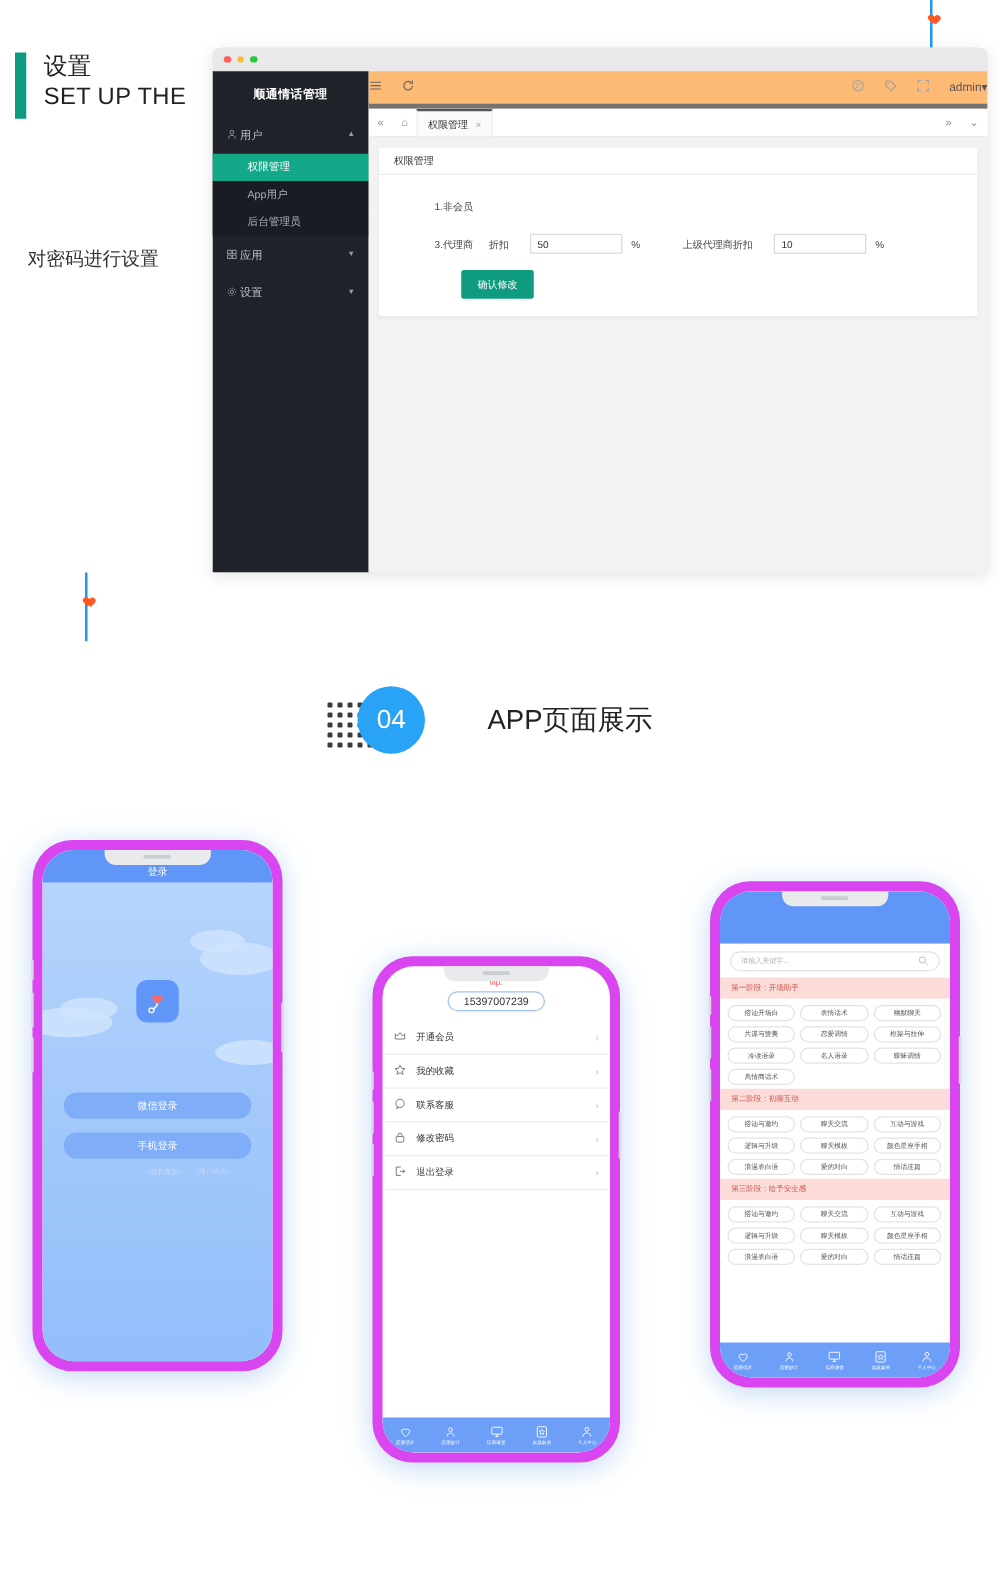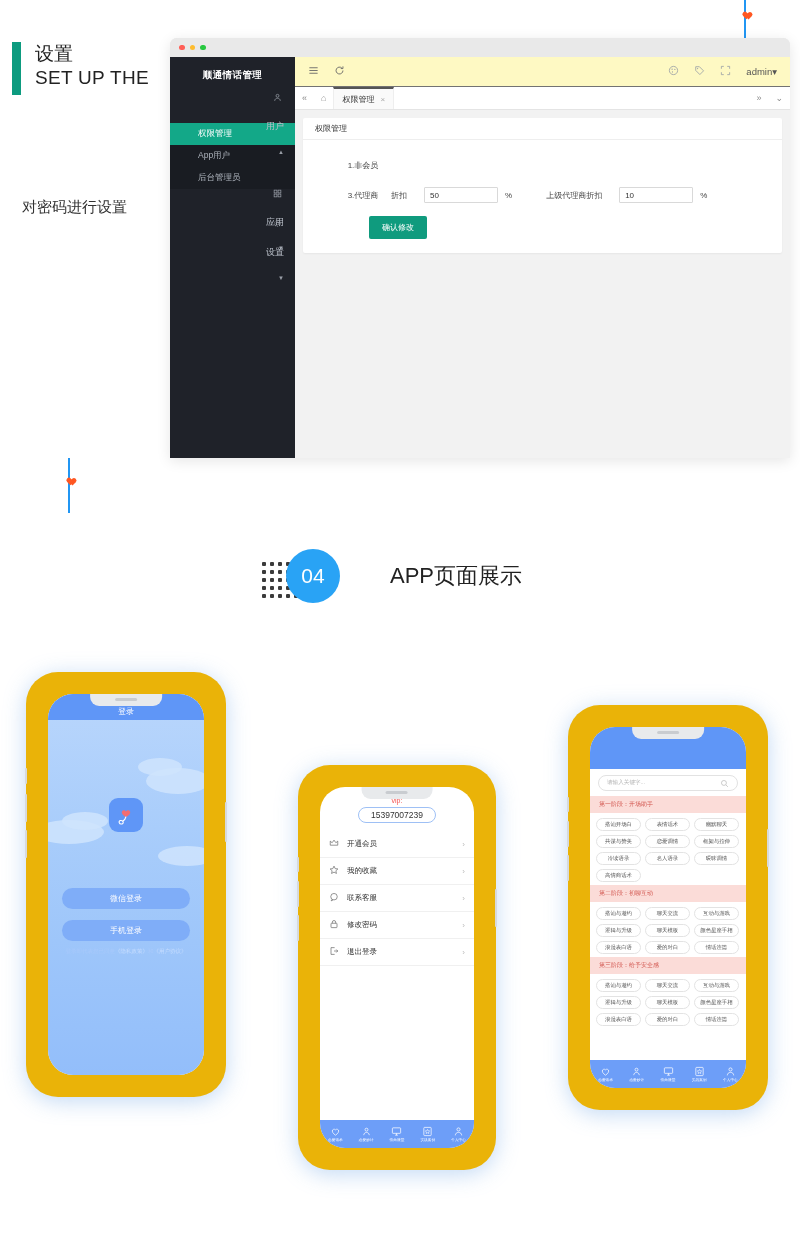--- a/index.html
+++ b/index.html
@@ -47,36 +47,36 @@
   .d-r { background: #ff5f57; } .d-y { background: #febc2e; } .d-g { background: #28c840; }
   .win-body { display: flex; height: 401px; background: #f1f1f1; }
 
   
   .sbar { width: 125px; background: #1f2229; flex: none; color: #c3c8d0; }
   .sbar-logo {
     height: 36px; display: flex; align-items: center; justify-content: center;
     font-size: 9.5px; color: #fff; font-weight: bold; letter-spacing: .4px;
   }
   .sgroup-hd {
-    height: 30px; display: flex; align-items: flex-end; padding: 0 11px;
-    font-size: 9px; color: #b9bfc8; gap: 16px; flex-direction: column;
+    height: 30px; display: flex; align-items: center; padding: 0 11px;
+    font-size: 9px; color: #b9bfc8; gap: 0;
   }
   .sgroup-hd .gi { font-size: 9px; opacity: .85; width: 11px; }
   .sgroup-hd .caret { margin-left: auto; font-size: 6px; opacity: .8; }
   .sitem {
     height: 22px; display: flex; align-items: center; padding-left: 28px;
     font-size: 8.5px; color: #aeb4bd; background: #191c22;
   }
   .sitem.active { background: #13a888; color: #fff; }
 
   
   .pane { flex: 1; display: flex; flex-direction: column; background: #f2f2f2; min-width: 0; }
   .topbar {
-    height: 30px; background: #fef9c3; display: flex; align-items: center;
-    padding: 0 13px; gap: 15px; border-bottom: 1px solid #737373;
+    height: 30px; background: #fdba74; display: flex; align-items: center;
+    padding: 0 0; gap: 15px; border-bottom: 4px solid #737373;
   }
   .topbar .ic { font-size: 11px; color: #666; }
   .topbar .spacer { flex: 1; }
   .topbar .rc { font-size: 10px; color: #9aa0a6; }
   .topbar .user { font-size: 9.5px; color: #555; }
 
   .tabbar {
     height: 23px; background: #fff; display: flex; align-items: stretch;
     border-bottom: 1px solid #e4e4e4;
   }
@@ -122,22 +122,22 @@
     width: 54px; height: 54px; border-radius: 50%; background: #29a3f5;
     color: #fff; font-size: 21px; display: flex; align-items: center; justify-content: center;
     margin-left: -24px; position: relative; z-index: 2;
   }
   .dots-r { width: 24px; height: 56px; position: relative; margin-left: -10px; }
   .step-title { margin-left: 36px; font-size: 22px; color: #222; }
 
   
   .phone { position: absolute; }
   .phone-shell {
-    width: 100%; height: 100%; background: #eab308; border-radius: 32px;
-    padding: 22px; box-shadow: 0 4px 22px rgba(120,170,230,.45);
+    width: 100%; height: 100%; background: #d946ef; border-radius: 32px;
+    padding: 8px; box-shadow: 0 4px 22px rgba(120,170,230,.45);
   }
   .phone-screen {
     width: 100%; height: 100%; border-radius: 25px; overflow: hidden;
     position: relative; background: #fff;
   }
   .notch {
     position: absolute; left: 50%; transform: translateX(-50%); top: 0;
     width: 46%; height: 12px; background: #e8eaec;
     border-radius: 0 0 9px 9px; z-index: 9;
   }

